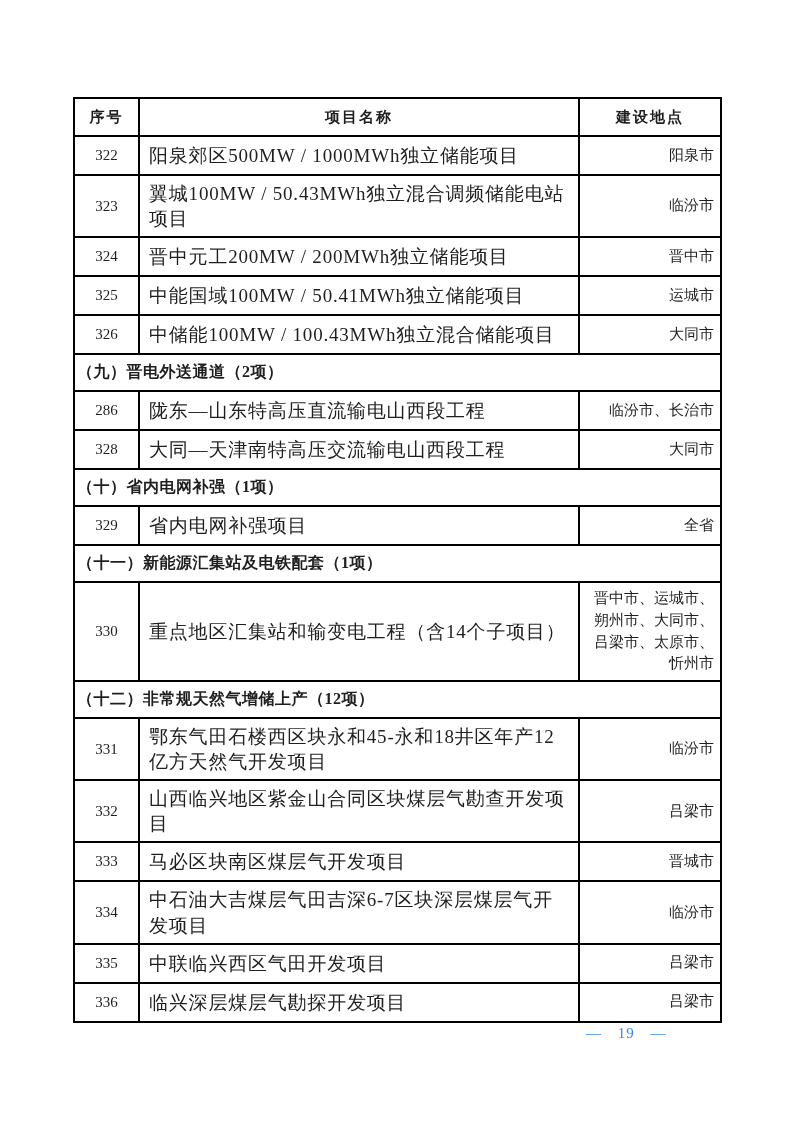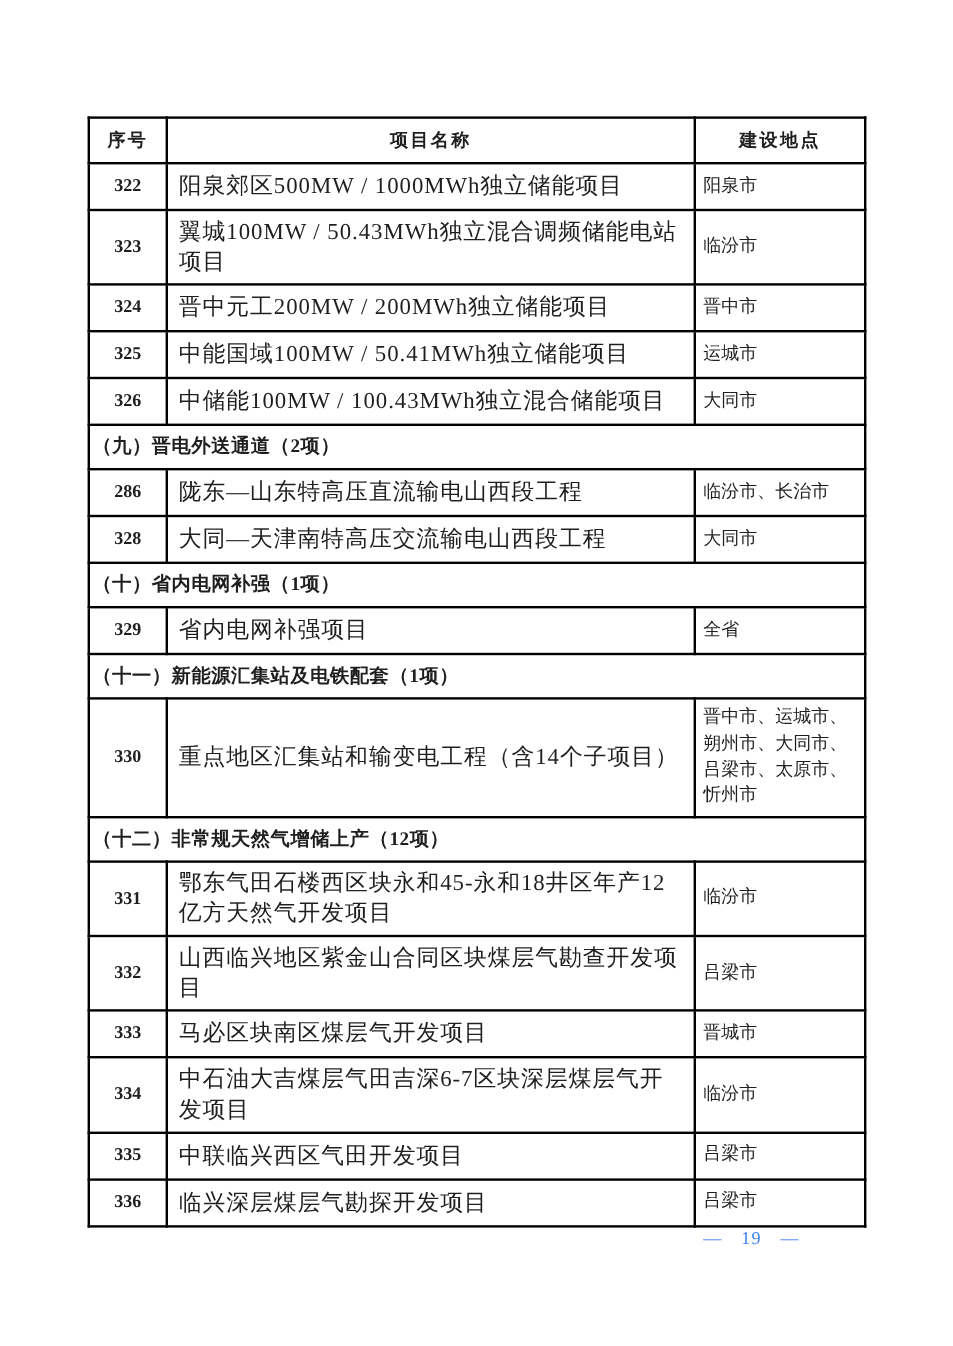--- a/index.html
+++ b/index.html
@@ -37,32 +37,31 @@
     height: 38px;
     text-align: center;
     letter-spacing: 2px;
     padding: 2px;
   }
   td.cell-no {
     text-align: center;
     font-size: 15px;
     height: 39px;
     padding: 2px;
-    font-weight: bold;
   }
   td.cell-name {
     text-align: left;
     font-size: 19px;
     padding: 5px 9px;
     letter-spacing: 0.8px;
     line-height: 1.32;
     word-break: break-all;
   }
   td.cell-loc {
-    text-align: left;
+    text-align: right;
     font-size: 15px;
     padding: 5px 6px;
     line-height: 1.45;
     word-break: break-all;
   }
   tr.section-row td.section-cell {
     font-weight: bold;
     font-size: 16px;
     height: 37px;
     padding: 2px 4px 2px 2px;

